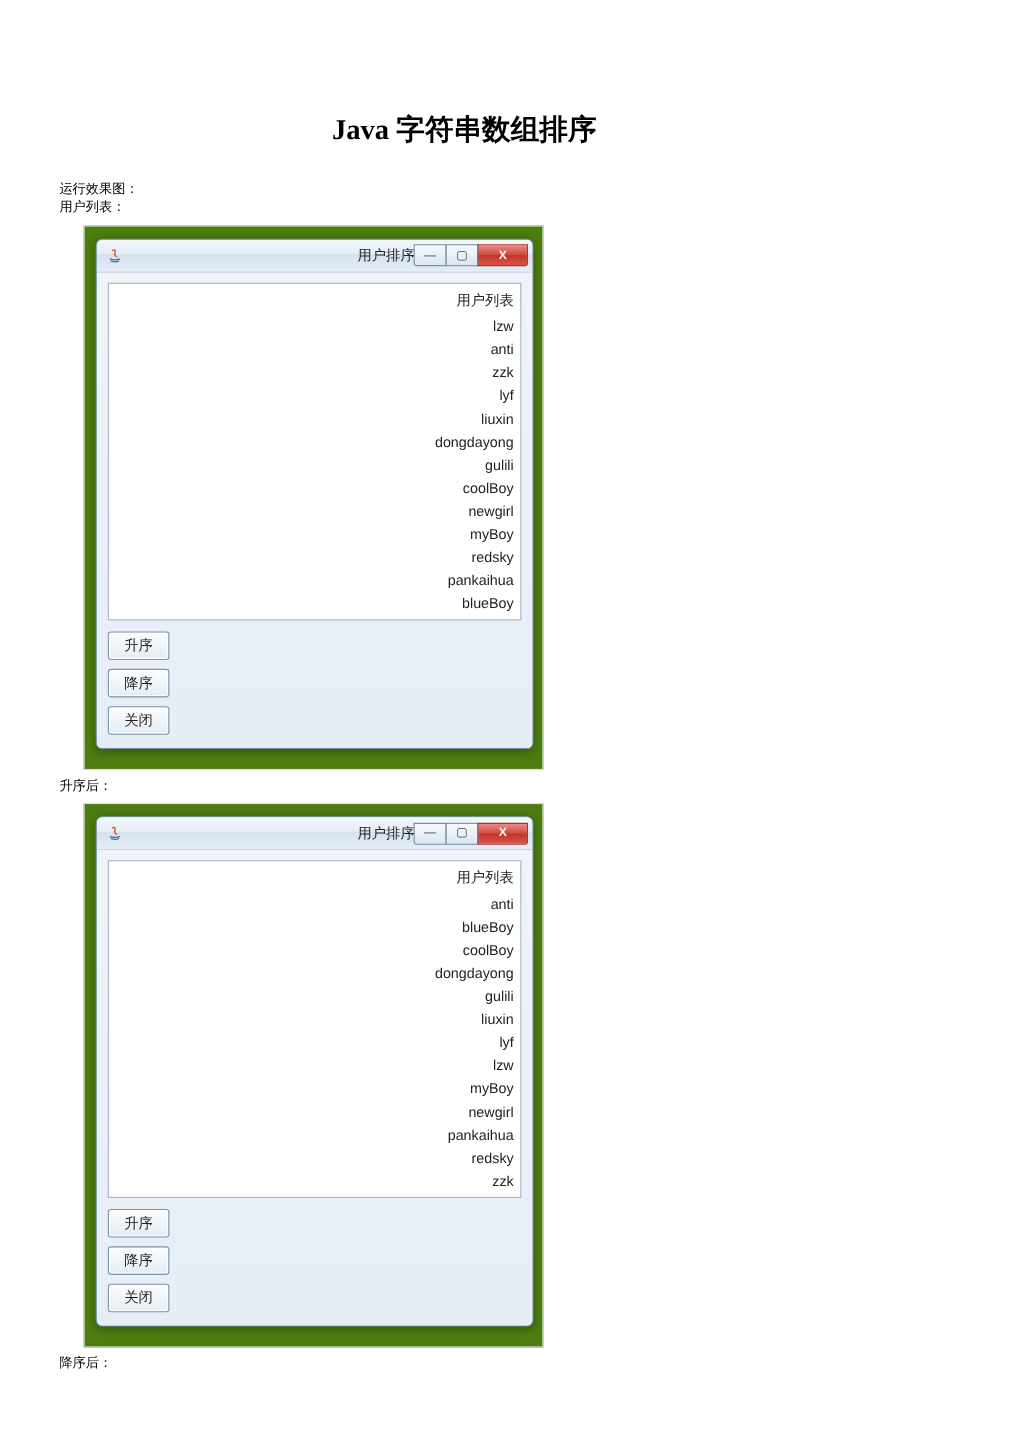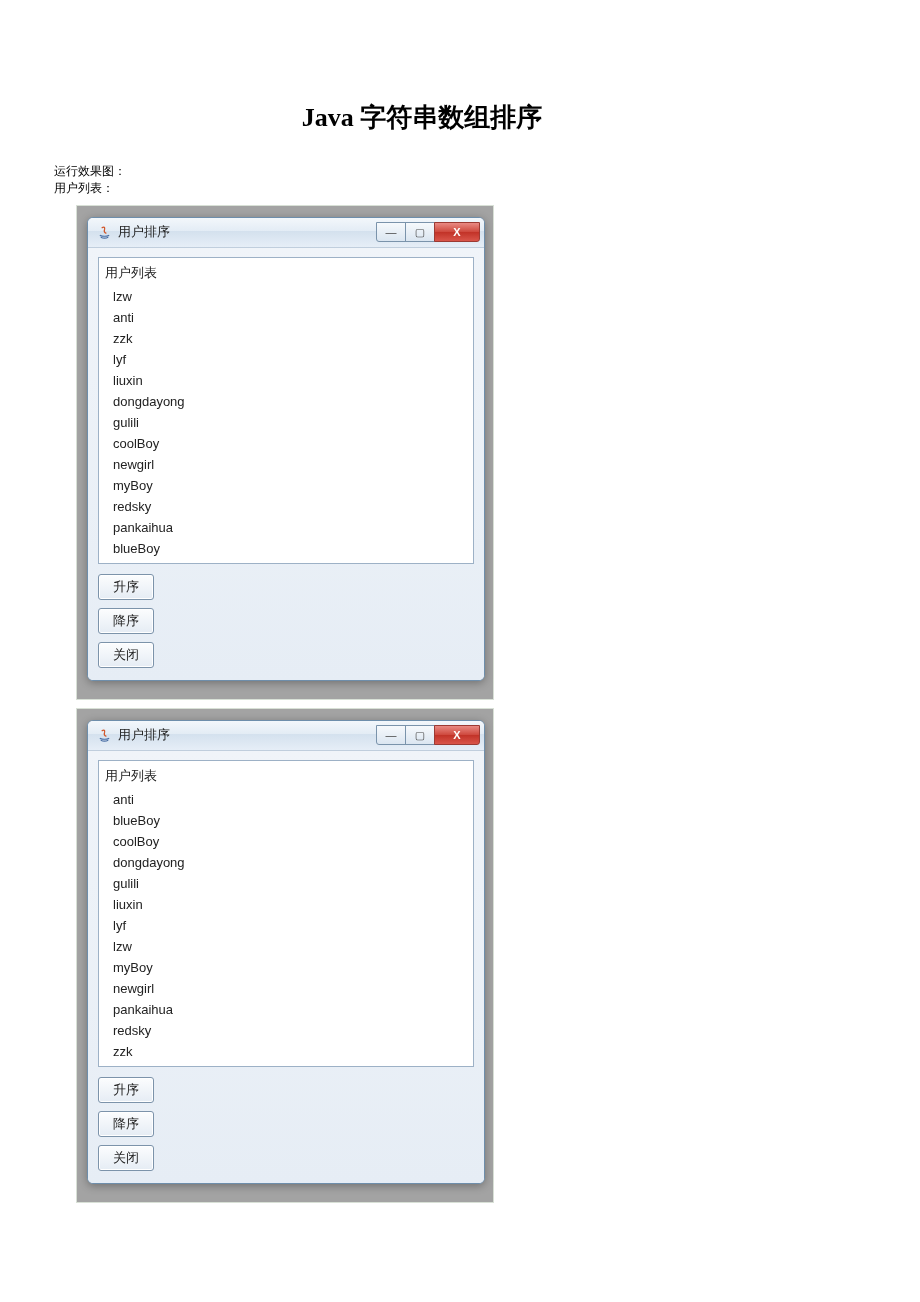--- a/index.html
+++ b/index.html
@@ -22,23 +22,24 @@
   }
   p.caption {
     margin: 0;
     font-size: 12px;
     line-height: 1.4;
     font-family: "SimSun", serif;
   }
   .screenshot-wrap {
     margin: 8px 0 6px 22px;
     width: 418px;
-    background: #a3a3a3;
+    background: #4d7c0f;
     padding: 11px 8px 18px 10px;
     border: 1px solid #d8e0d6;
+    text-align: right;
   }
   .window {
     background: #e8eff7;
     border: 1px solid #6e8eab;
     border-radius: 6px;
     box-shadow: 0 0 0 1px #fff inset, 0 2px 8px rgba(0,0,0,0.3);
     overflow: hidden;
   }
   .titlebar {
     height: 30px;
@@ -186,20 +187,21 @@
         </div>
         <div class="side-buttons">
           <div class="j-button">升序</div>
           <div class="j-button">降序</div>
           <div class="j-button">关闭</div>
         </div>
       </div>
     </div>
   </div>
 
+  <p class="caption">升序后：</p>
 
   <div class="screenshot-wrap">
     <div class="window">
       <div class="titlebar">
         <span class="java-icon">
           <svg width="15" height="15" viewBox="0 0 16 16">
             <path d="M5 3 Q9 1 8 5 Q7 8 10 9" stroke="#d1572b" stroke-width="1.4" fill="none"></path>
             <path d="M3 11 Q8 13 13 11" stroke="#4a6fa5" stroke-width="1.3" fill="none"></path>
             <path d="M4 13 Q8 15 12 13" stroke="#4a6fa5" stroke-width="1.3" fill="none"></path>
           </svg>
@@ -236,13 +238,14 @@
         </div>
         <div class="side-buttons">
           <div class="j-button">升序</div>
           <div class="j-button">降序</div>
           <div class="j-button">关闭</div>
         </div>
       </div>
     </div>
   </div>
 
+  <p class="caption">降序后：</p>
 </div>
 
 </body></html>

